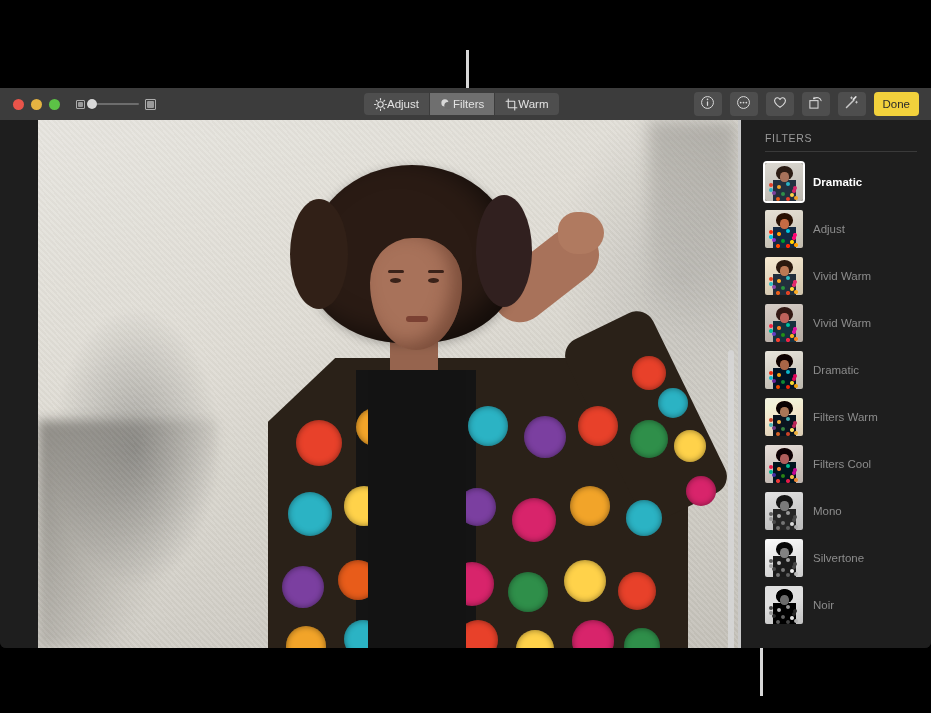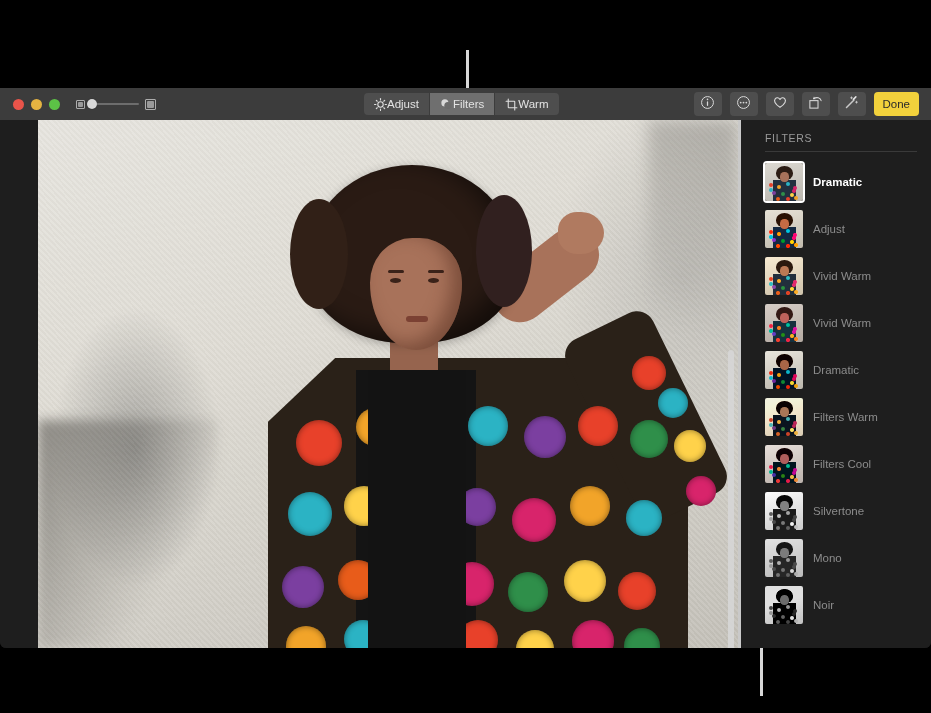--- a/index.html
+++ b/index.html
@@ -456,61 +456,61 @@
                 <span class="tp" style="left:16px;top:29px;background:#2f8f4a"></span>
                 <span class="tp" style="left:25px;top:30px;background:#ffd24a"></span>
                 <span class="tp" style="left:11px;top:34px;background:#e85c1a"></span>
                 <span class="tp" style="left:21px;top:34px;background:#e8412a"></span>
                 <span class="tp" style="left:29px;top:33px;background:#f2a429"></span>
                 <span class="tp" style="left:4px;top:25px;background:#2bb3c4"></span>
                 <span class="tp" style="left:27px;top:26px;background:#d8246b"></span>
               </div>
               <div class="filter-label" data-name="filter-label">Filters Cool</div>
             </div>
+            <div class="filter-row" data-name="filter-item-mono">
+              <div class="filter-thumb" data-name="filter-thumbnail" style="filter: grayscale(1) contrast(1.1);">
+                <span class="tw"></span>
+                <span class="tb"></span>
+                <span class="th"></span>
+                <span class="tf"></span>
+                <span class="tp" style="left:4px;top:20px;background:#e8412a"></span>
+                <span class="tp" style="left:12px;top:22px;background:#f2a429"></span>
+                <span class="tp" style="left:21px;top:19px;background:#2bb3c4"></span>
+                <span class="tp" style="left:28px;top:23px;background:#d8246b"></span>
+                <span class="tp" style="left:7px;top:28px;background:#7b3fa0"></span>
+                <span class="tp" style="left:16px;top:29px;background:#2f8f4a"></span>
+                <span class="tp" style="left:25px;top:30px;background:#ffd24a"></span>
+                <span class="tp" style="left:11px;top:34px;background:#e85c1a"></span>
+                <span class="tp" style="left:21px;top:34px;background:#e8412a"></span>
+                <span class="tp" style="left:29px;top:33px;background:#f2a429"></span>
+                <span class="tp" style="left:4px;top:25px;background:#2bb3c4"></span>
+                <span class="tp" style="left:27px;top:26px;background:#d8246b"></span>
+              </div>
+              <div class="filter-label" data-name="filter-label">Mono</div>
+            </div>
             <div class="filter-row" data-name="filter-item-silvertone">
               <div class="filter-thumb" data-name="filter-thumbnail" style="filter: grayscale(1) contrast(1.25) brightness(1.05);">
                 <span class="tw"></span>
                 <span class="tb"></span>
                 <span class="th"></span>
                 <span class="tf"></span>
                 <span class="tp" style="left:4px;top:20px;background:#e8412a"></span>
                 <span class="tp" style="left:12px;top:22px;background:#f2a429"></span>
                 <span class="tp" style="left:21px;top:19px;background:#2bb3c4"></span>
                 <span class="tp" style="left:28px;top:23px;background:#d8246b"></span>
                 <span class="tp" style="left:7px;top:28px;background:#7b3fa0"></span>
                 <span class="tp" style="left:16px;top:29px;background:#2f8f4a"></span>
                 <span class="tp" style="left:25px;top:30px;background:#ffd24a"></span>
                 <span class="tp" style="left:11px;top:34px;background:#e85c1a"></span>
                 <span class="tp" style="left:21px;top:34px;background:#e8412a"></span>
                 <span class="tp" style="left:29px;top:33px;background:#f2a429"></span>
                 <span class="tp" style="left:4px;top:25px;background:#2bb3c4"></span>
                 <span class="tp" style="left:27px;top:26px;background:#d8246b"></span>
               </div>
               <div class="filter-label" data-name="filter-label">Silvertone</div>
-            </div>
-            <div class="filter-row" data-name="filter-item-mono">
-              <div class="filter-thumb" data-name="filter-thumbnail" style="filter: grayscale(1) contrast(1.1);">
-                <span class="tw"></span>
-                <span class="tb"></span>
-                <span class="th"></span>
-                <span class="tf"></span>
-                <span class="tp" style="left:4px;top:20px;background:#e8412a"></span>
-                <span class="tp" style="left:12px;top:22px;background:#f2a429"></span>
-                <span class="tp" style="left:21px;top:19px;background:#2bb3c4"></span>
-                <span class="tp" style="left:28px;top:23px;background:#d8246b"></span>
-                <span class="tp" style="left:7px;top:28px;background:#7b3fa0"></span>
-                <span class="tp" style="left:16px;top:29px;background:#2f8f4a"></span>
-                <span class="tp" style="left:25px;top:30px;background:#ffd24a"></span>
-                <span class="tp" style="left:11px;top:34px;background:#e85c1a"></span>
-                <span class="tp" style="left:21px;top:34px;background:#e8412a"></span>
-                <span class="tp" style="left:29px;top:33px;background:#f2a429"></span>
-                <span class="tp" style="left:4px;top:25px;background:#2bb3c4"></span>
-                <span class="tp" style="left:27px;top:26px;background:#d8246b"></span>
-              </div>
-              <div class="filter-label" data-name="filter-label">Mono</div>
             </div>
             <div class="filter-row" data-name="filter-item-noir">
               <div class="filter-thumb" data-name="filter-thumbnail" style="filter: grayscale(1) contrast(1.7) brightness(0.88);">
                 <span class="tw"></span>
                 <span class="tb"></span>
                 <span class="th"></span>
                 <span class="tf"></span>
                 <span class="tp" style="left:4px;top:20px;background:#e8412a"></span>
                 <span class="tp" style="left:12px;top:22px;background:#f2a429"></span>
                 <span class="tp" style="left:21px;top:19px;background:#2bb3c4"></span>

